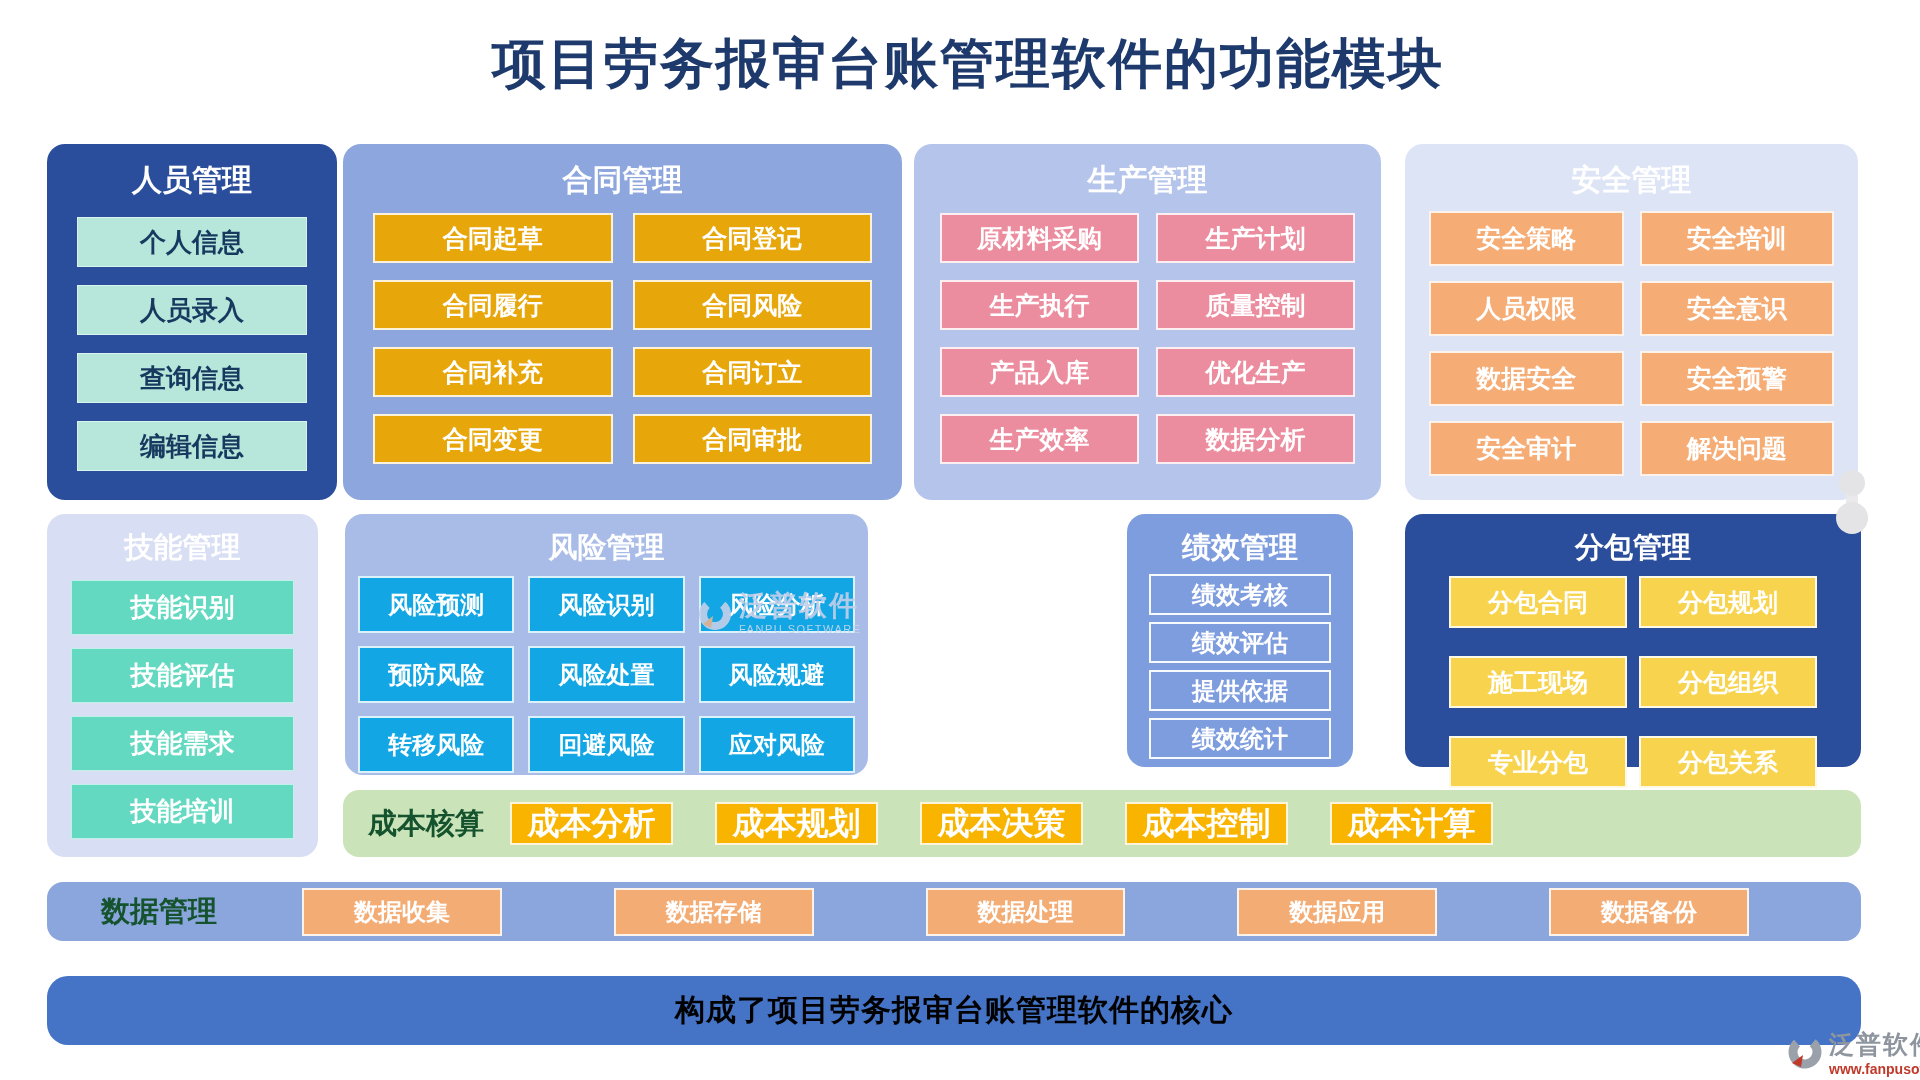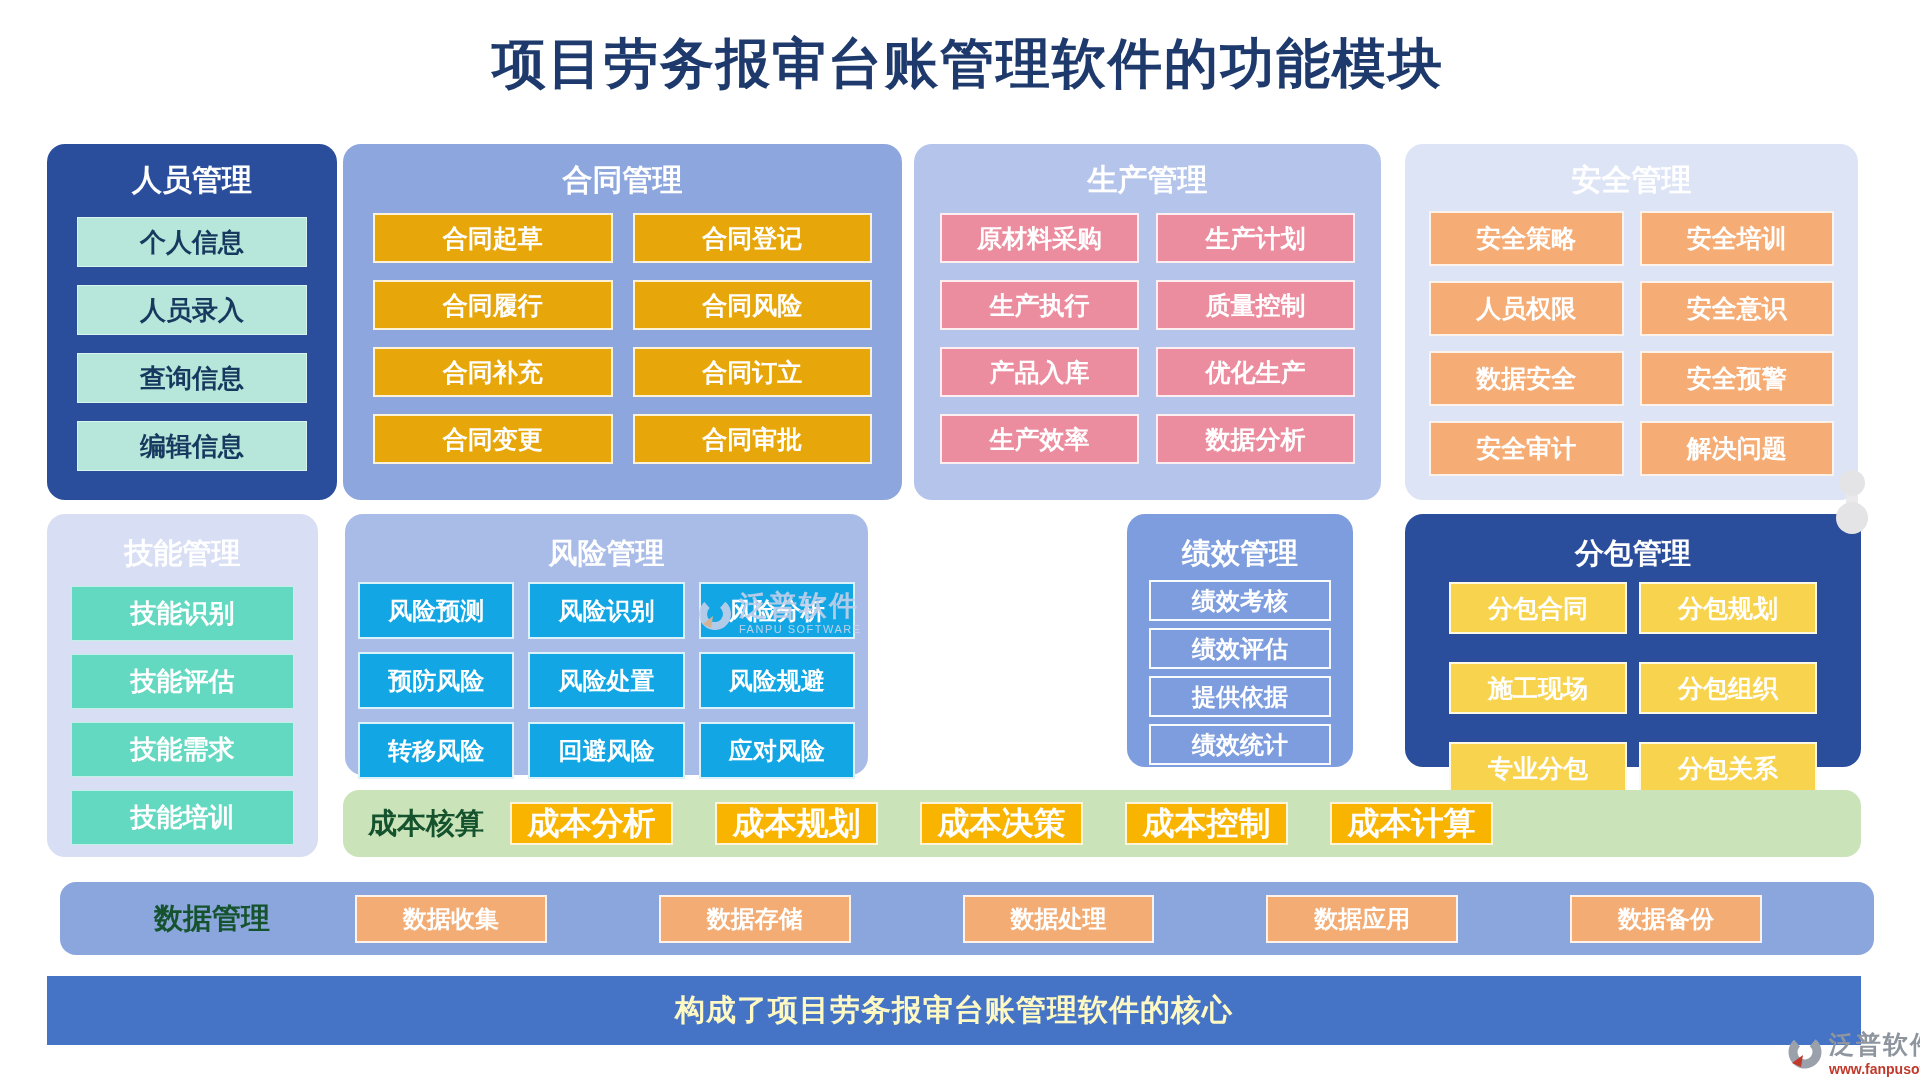--- a/index.html
+++ b/index.html
@@ -7,21 +7,21 @@
   #stage{
     position:relative;width:1920px;height:1080px;background:#ffffff;overflow:hidden;
     font-family:"Liberation Serif","DejaVu Serif",serif;
   }
   .title{
     position:absolute;top:28px;left:0;width:100%;text-align:center;
     font-size:54px;font-weight:bold;color:var(--title-text);letter-spacing:2px;margin-left:8px;
   }
   .panel{position:absolute;border-radius:18px;}
   .ptitle{text-align:center;font-size:30px;font-weight:bold;color:#ffffff;padding-top:16px;}
-  .r2 .ptitle{padding-top:20px;font-size:29px;}
+  .r2 .ptitle{padding-top:14px;font-size:29px;}
   .col{display:flex;flex-direction:column;}
   .grid2{display:grid;grid-template-columns:1fr 1fr;}
   .grid3{display:grid;grid-template-columns:repeat(3,1fr);}
   .btn{
     display:flex;align-items:center;justify-content:center;color:#ffffff;font-weight:bold;
     border:2px solid rgba(255,255,255,.85);
   }
 
   #p-personnel{left:47px;top:144px;width:290px;height:356px;background:var(--panel-dark-blue);}
   #p-personnel .col{padding:16px 30px 0;gap:18px;}
@@ -53,28 +53,28 @@
 
   #p-subcontract{left:1405px;top:514px;width:456px;height:253px;background:var(--panel-dark-blue);}
   #p-subcontract .grid2{padding:8px 44px 0;gap:28px 12px;}
   #p-subcontract .btn{height:52px;background:var(--btn-yellow);font-size:25px;}
 
   .rowbar{position:absolute;display:flex;align-items:center;border-radius:16px;}
   .row-label{font-size:29px;color:#14532d;font-weight:bold;white-space:nowrap;}
   #row-cost{left:343px;top:790px;width:1518px;height:67px;background:var(--panel-cost);padding-left:25px;}
   #row-cost .row-label{margin-right:26px;}
   #row-cost .btn{width:163px;height:43px;background:var(--btn-cost);font-size:32px;margin-right:42px;font-family:Liberation Serif, serif;}
-  #row-data{left:47px;top:882px;width:1814px;height:73px;background:var(--panel-data);padding-left:94px;margin-left:13px;}
+  #row-data{left:47px;top:882px;width:1814px;height:59px;background:var(--panel-data);padding-left:54px;}
   #row-data .row-label{margin-right:85px;}
   #row-data .btn{width:200px;height:48px;background:var(--btn-data);font-size:24px;margin-right:112px;text-align:center;}
 
   #footer-bar{
     position:absolute;left:47px;top:976px;width:1814px;height:69px;background:var(--footer-bar);
-    border-radius:0;display:flex;align-items:center;justify-content:center;
-    color:#fef9c3;font-size:30px;font-weight:bold;letter-spacing:1px;
+    border-radius:21px;display:flex;align-items:center;justify-content:center;
+    color:#000000;font-size:30px;font-weight:bold;letter-spacing:1px;
   }
 
   
   #pin{position:absolute;left:1836px;top:468px;width:32px;height:66px;z-index:6;}
   #pin .rod{position:absolute;left:10px;top:12px;width:12px;height:38px;background:#eaeaec;border-radius:6px;}
   #pin .c-top{position:absolute;left:3px;top:2px;width:26px;height:26px;border-radius:50%;background:#e4e4e6;}
   #pin .c-bot{position:absolute;left:0;top:34px;width:32px;height:32px;border-radius:50%;background:#e4e4e6;}
 
   
   #watermark{position:absolute;left:698px;top:592px;display:flex;gap:7px;z-index:5;opacity:.9;align-items:flex-start;}

